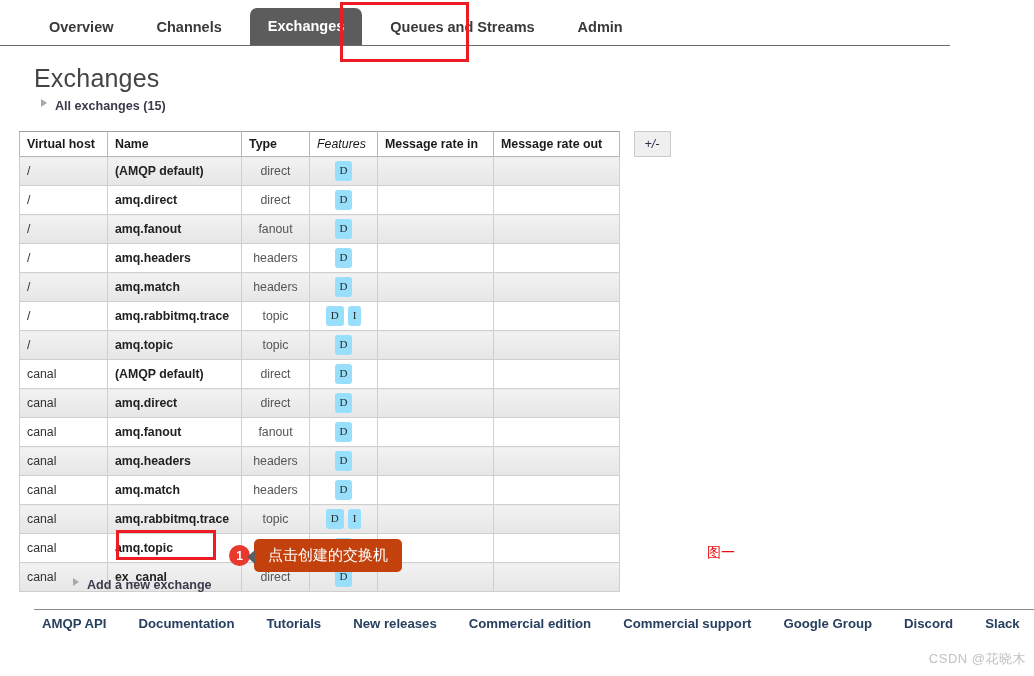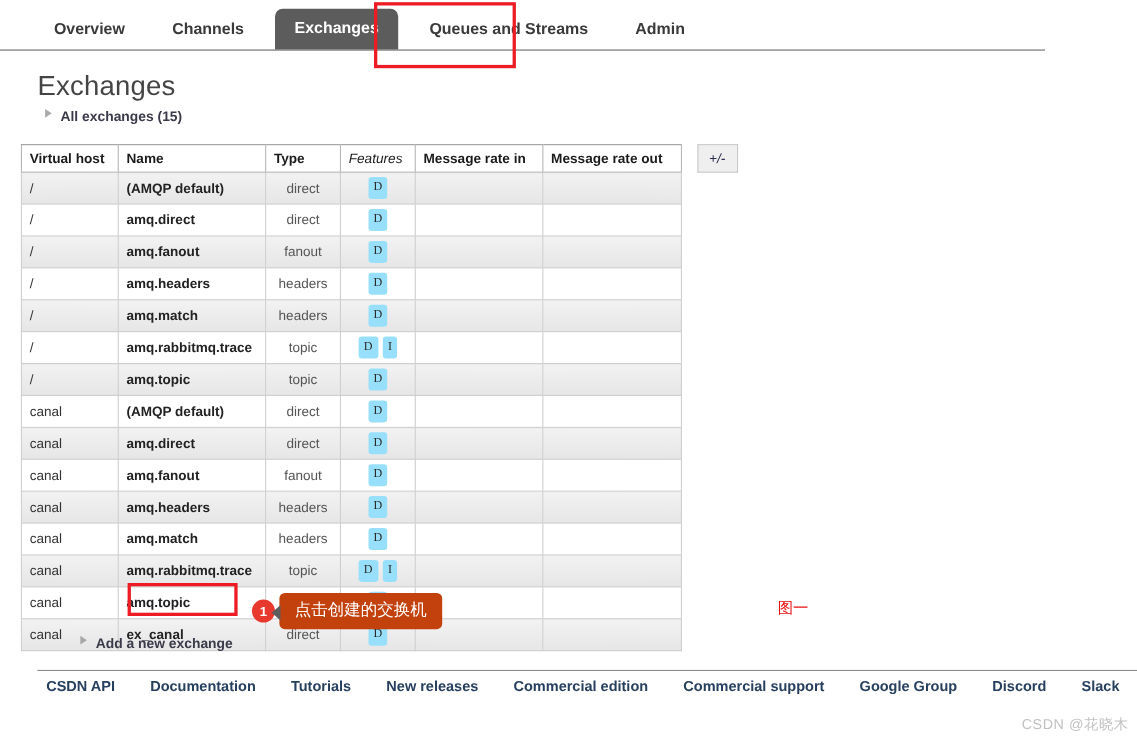--- a/index.html
+++ b/index.html
@@ -432,21 +432,21 @@
 
   <div class="section-toggle" id="add-exchange-toggle">
     <span class="tri"></span>
     <span>Add a new exchange</span>
   </div>
 
   <div class="fig-label">图一</div>
 
   <div class="footer-rule"></div>
   <div class="footer" id="footer-links">
-      <a>CSDN API</a>
+      <a>AMQP API</a>
       <a>Documentation</a>
       <a>Tutorials</a>
       <a>New releases</a>
       <a>Commercial edition</a>
       <a>Commercial support</a>
       <a>Google Group</a>
       <a>Discord</a>
       <a>Slack</a>
     </div>
   <div class="watermark">CSDN @花晓木</div>

